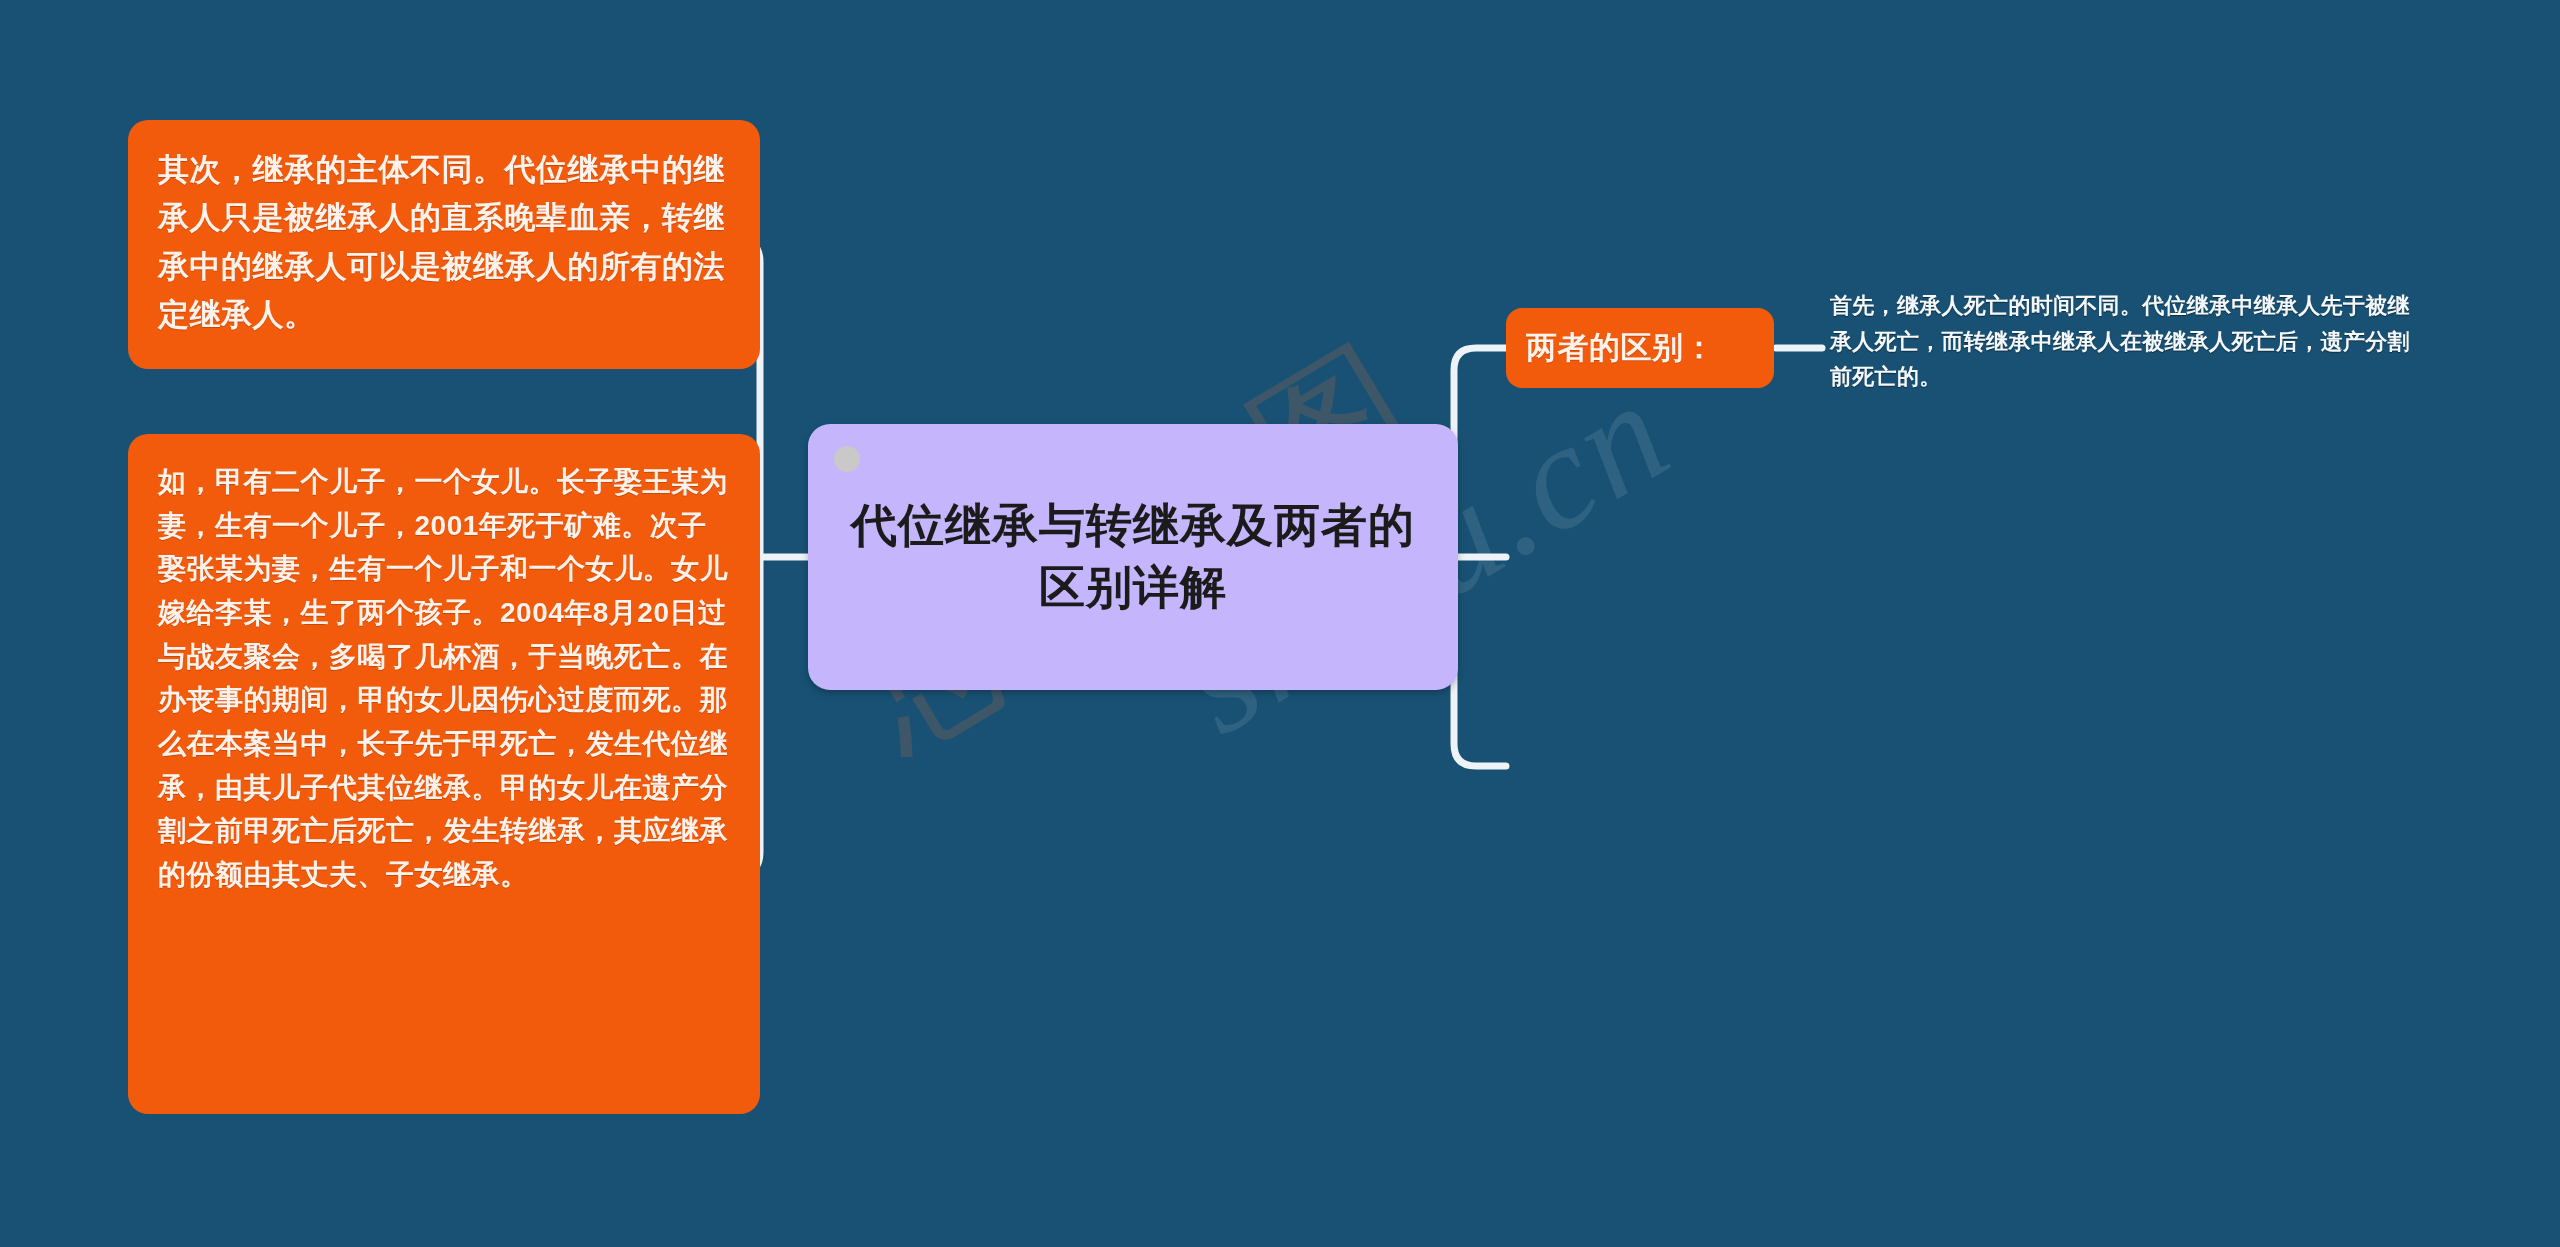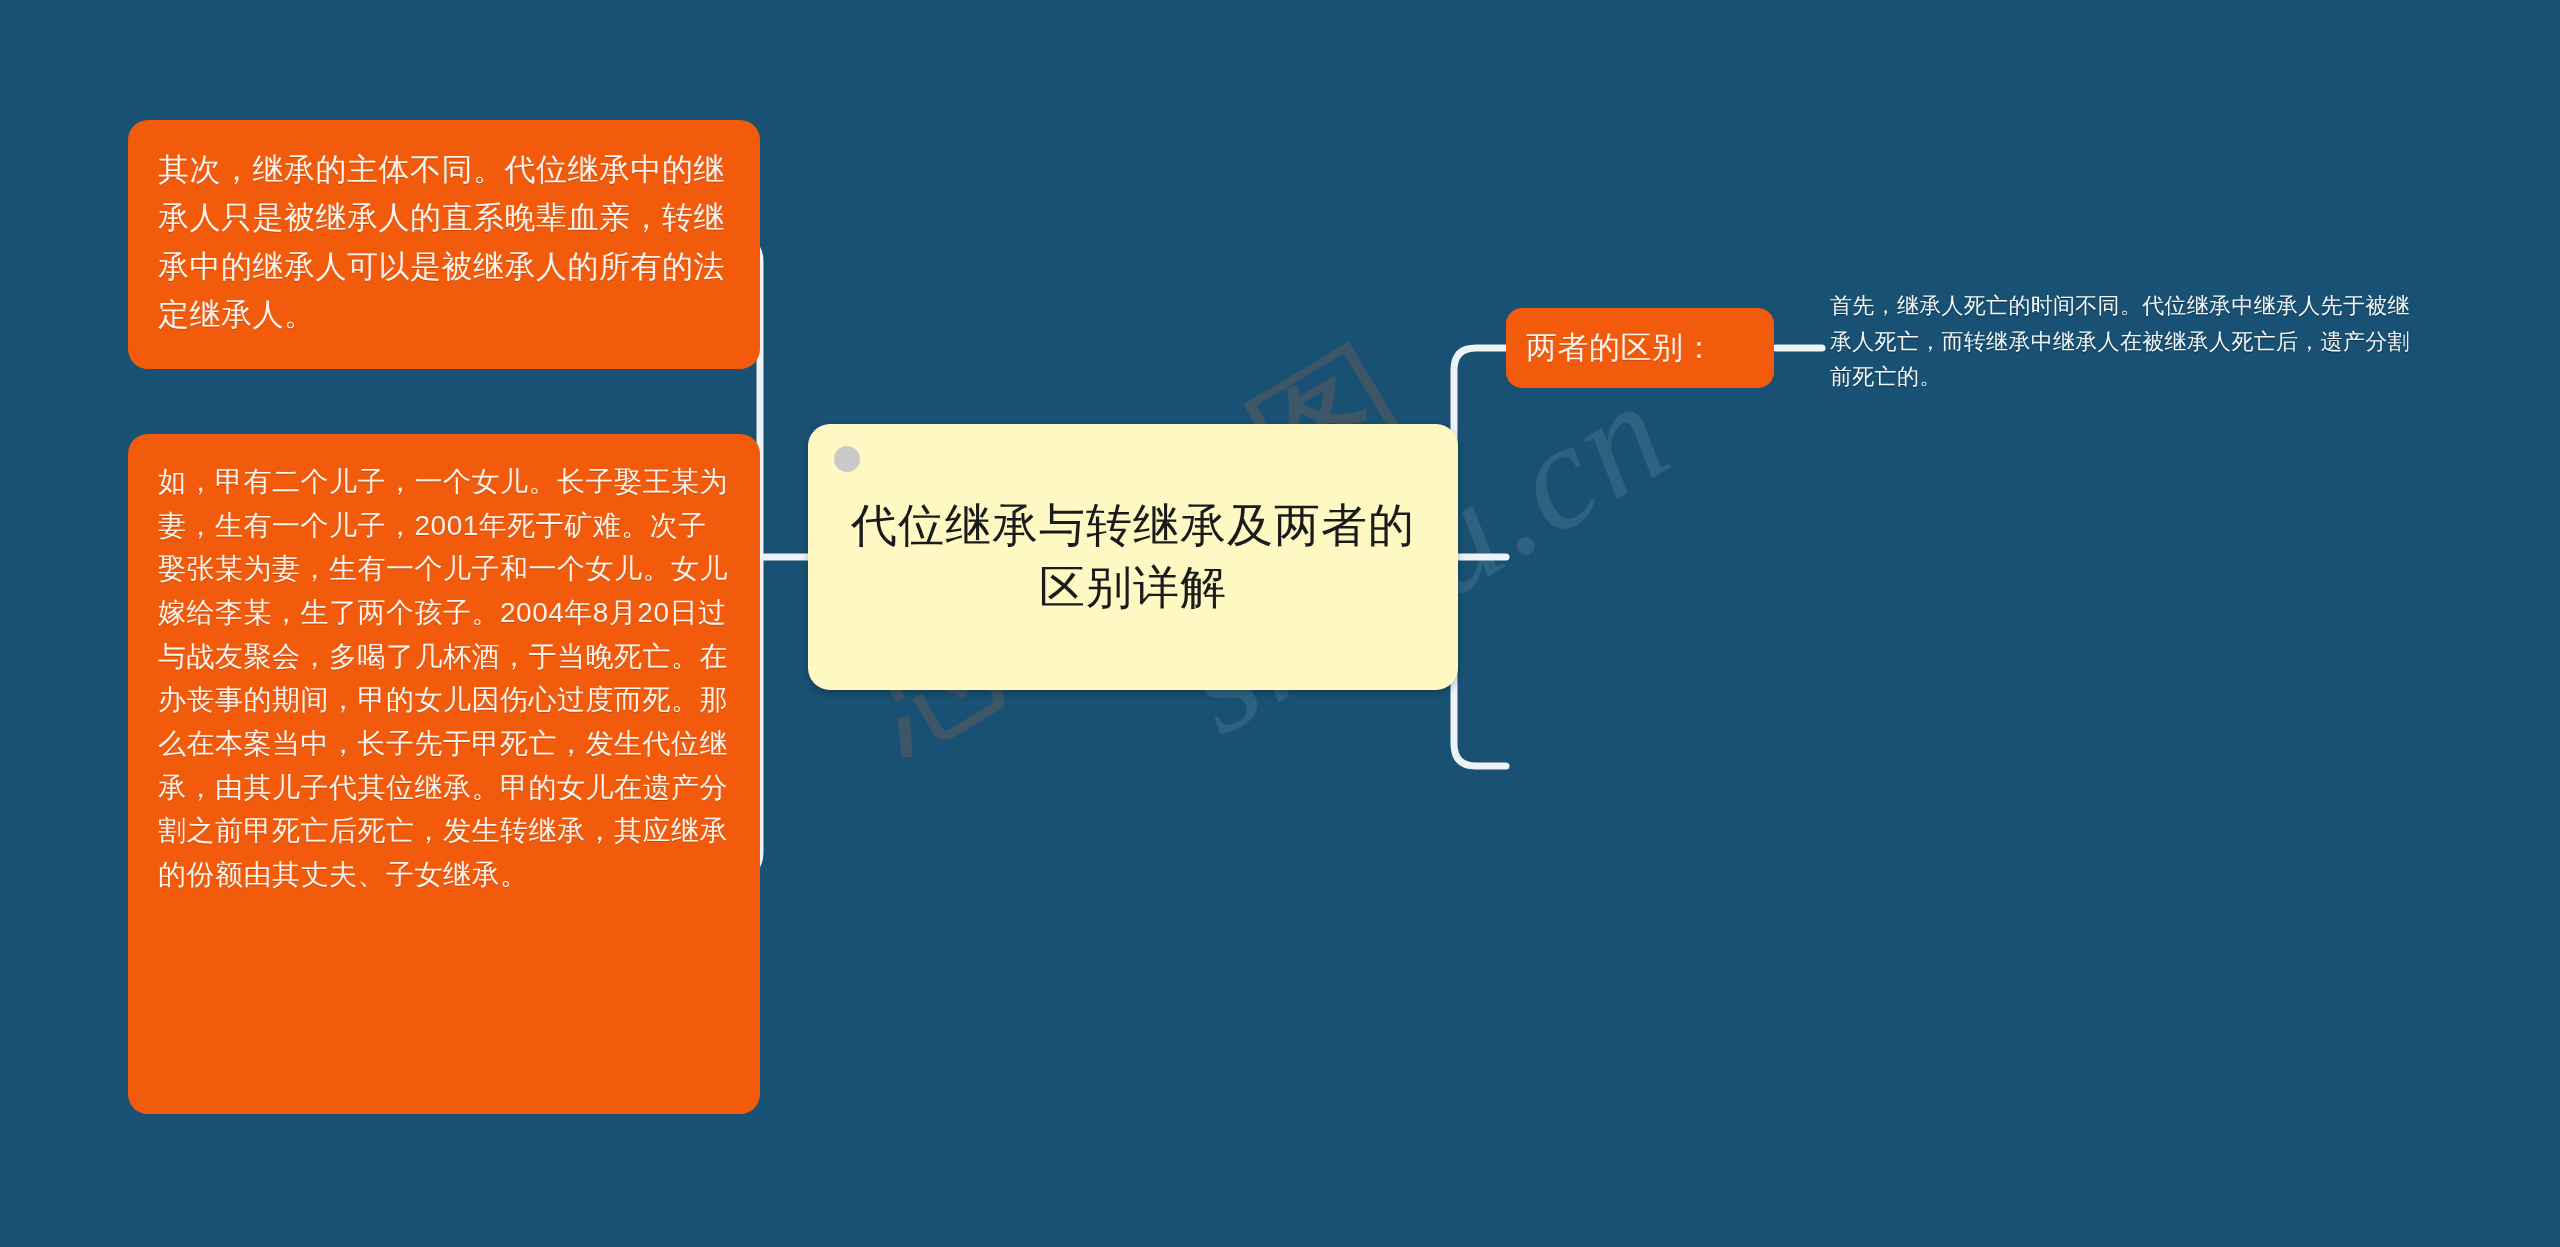--- a/index.html
+++ b/index.html
@@ -34,35 +34,35 @@
   }
   .wm-text.cn{
     font-style:normal;
     color:rgba(250,120,60,0.17);
   }
 
   
   #links{position:absolute;left:0;top:0;width:2560px;height:1247px;z-index:10;}
 
   
-  .node{position:absolute;box-sizing:border-box;z-index:20;}
+  .node{position:absolute;box-sizing:border-box;z-index:20;font-weight:bold;}
 
   .orange{
     background:#F35B0C;
     border-radius:20px;
     color:#FDF3EC;
     padding:26px 30px 30px 30px;
     line-height:1.56;
     letter-spacing:0.5px;
     text-shadow:0 1px 0 rgba(120,40,0,.35);
   }
   .orange .txt{display:block;}
 
   .center{
-    background:#fef9c3;
+    background:#c4b5fd;
     border-radius:22px;
     color:#1b1b1b;
     display:flex;
     align-items:center;
     justify-content:center;
     text-align:center;
     box-shadow:0 3px 7px rgba(0,0,0,.25);
   }
   .center .txt{
     font-size:46px;

